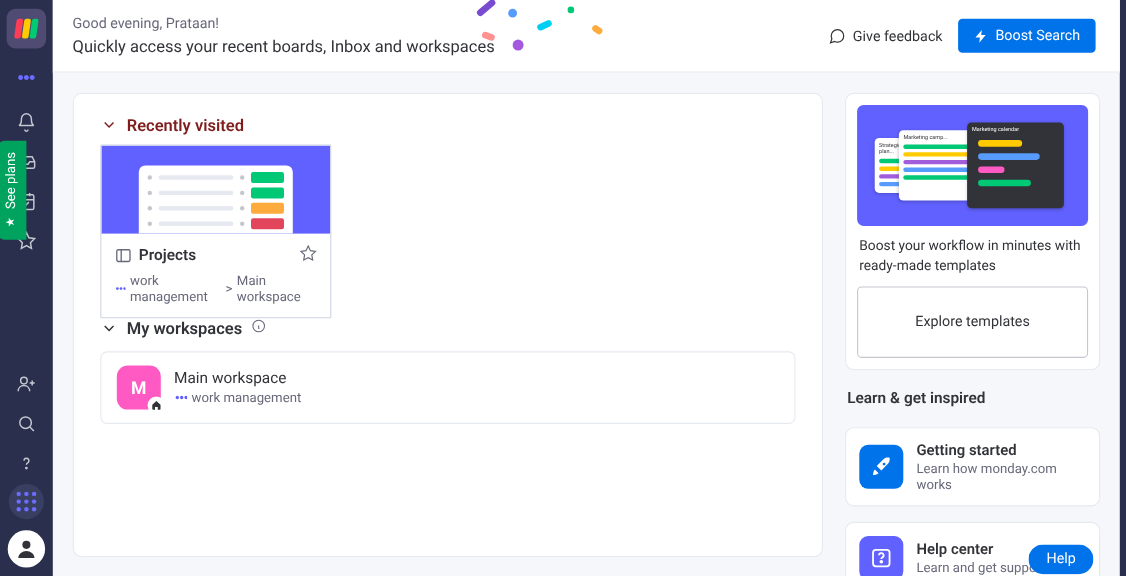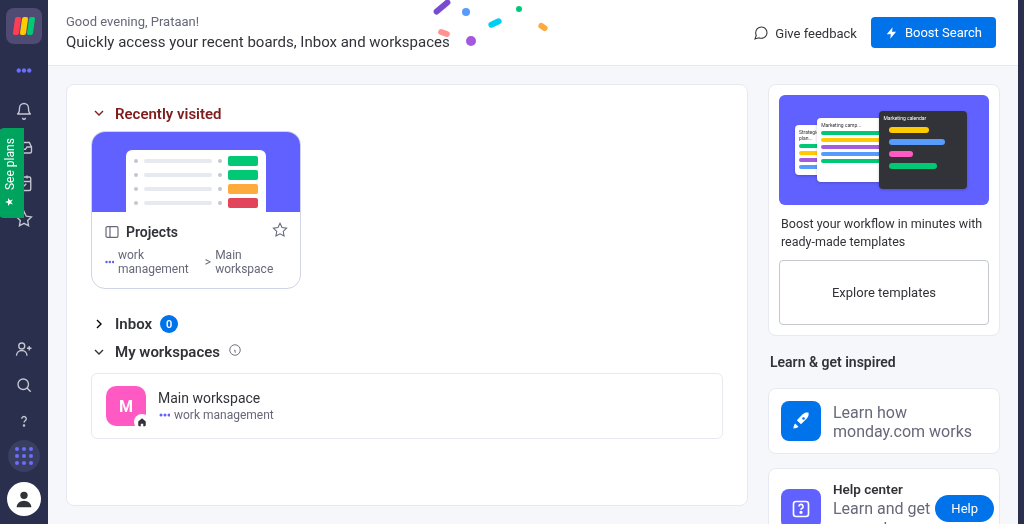--- a/index.html
+++ b/index.html
@@ -122,21 +122,21 @@
   font-size: 15px; font-weight:600; color:#7f1d1d;
   margin-bottom: 8px;
   cursor:pointer;
 }
 .chev { display:inline-flex; }
 .chev svg{ width:16px; height:16px; }
 
 .board-card {
   width: 210px;
   border: 1px solid #d0d4e4;
-  border-radius: 14px;
+  border-radius: 1px;
   overflow:hidden;
 }
 .board-thumb {
   background:#6161ff;
   padding: 10px 12px 0 12px;
   height: 80px;
   display:flex; align-items:flex-end; justify-content:center;
 }
 .thumb-panel {
   background:#fff; width: 140px; height: 62px;
@@ -207,21 +207,21 @@
 
 .help-card{
   background:#fff; border:1px solid #e6e9ef; border-radius:8px;
   padding:12px; display:flex; gap:12px; align-items:center;
   cursor:pointer;
 }
 .help-icon{ width:40px; height:40px; border-radius:8px; background:#6161ff; display:flex; align-items:center; justify-content:center; color:#fff; flex-shrink:0;}
 .help-icon.blue{ background:#0073ea; }
 .help-icon svg{ width:20px; height:20px;}
 .help-info .t{ font-size:13.5px; font-weight:600; color:#323338; }
-.help-info .s{ font-size:16px; color:#676879; margin-top:2px; }
+.help-info .s{ font-size:12px; color:#676879; margin-top:2px; }
 
 .help-float{
   position:absolute; right: 30px; bottom: 2px;
   background:#0073ea; color:#fff;
   padding:6px 16px; border-radius:999px;
   font-size:13px; cursor:pointer;
 }
 
 .scroll-track{ width:6px; background:#292f4c; }
 </style>
@@ -404,29 +404,20 @@
                 <circle cx="14" cy="12" r="3"></circle>
                 <circle cx="22" cy="12" r="3"></circle>
               </svg>
             <span>work management</span>
             <span>&gt;</span>
             <span>Main workspace</span>
           </div>
         </div>
       </div>
 
-      <div class="inbox-row">
-        <span class="chev">
-            <svg viewBox="0 0 24 24" fill="none" stroke="currentColor" stroke-width="2">
-              <path d="M9 6l6 6-6 6"></path>
-            </svg>
-          </span>
-        <span class="label">Inbox</span>
-        <span class="badge">0</span>
-      </div>
 
       <div class="ws-head">
         <span class="chev">
             <svg viewBox="0 0 24 24" fill="none" stroke="currentColor" stroke-width="2">
               <path d="M6 9l6 6 6-6"></path>
             </svg>
           </span>
         <span>My workspaces</span>
         <span class="info-icon"><svg viewBox="0 0 24 24" fill="none" stroke="currentColor" stroke-width="1.6">
               <circle cx="12" cy="12" r="9"></circle>
@@ -491,20 +482,21 @@
       <div class="learn-head">Learn &amp; get inspired</div>
 
       <div class="help-card">
         <div class="help-icon blue">
           <svg viewBox="0 0 24 24" fill="currentColor">
               <path d="M5 15c-2 2-2 6-2 6s4 0 6-2l-4-4zM14 4c3-3 7-2 7-2s1 4-2 7l-7 7-5-5 7-7z"></path>
               <circle cx="15" cy="9" r="1.5" fill="#0073ea"></circle>
             </svg>
         </div>
         <div class="help-info">
+          <div class="t">Getting started</div>
           <div class="s">Learn how monday.com works</div>
         </div>
       </div>
 
       <div class="help-card">
         <div class="help-icon">
           <svg viewBox="0 0 24 24" fill="none" stroke="currentColor" stroke-width="2">
               <rect x="3" y="3" width="18" height="18" rx="3" fill="none"></rect>
               <path d="M9.5 9a2.5 2.5 0 1 1 3.5 2.3c-1 .5-1 1-1 1.7"></path>
               <circle cx="12" cy="16" r="1" fill="currentColor"></circle>

